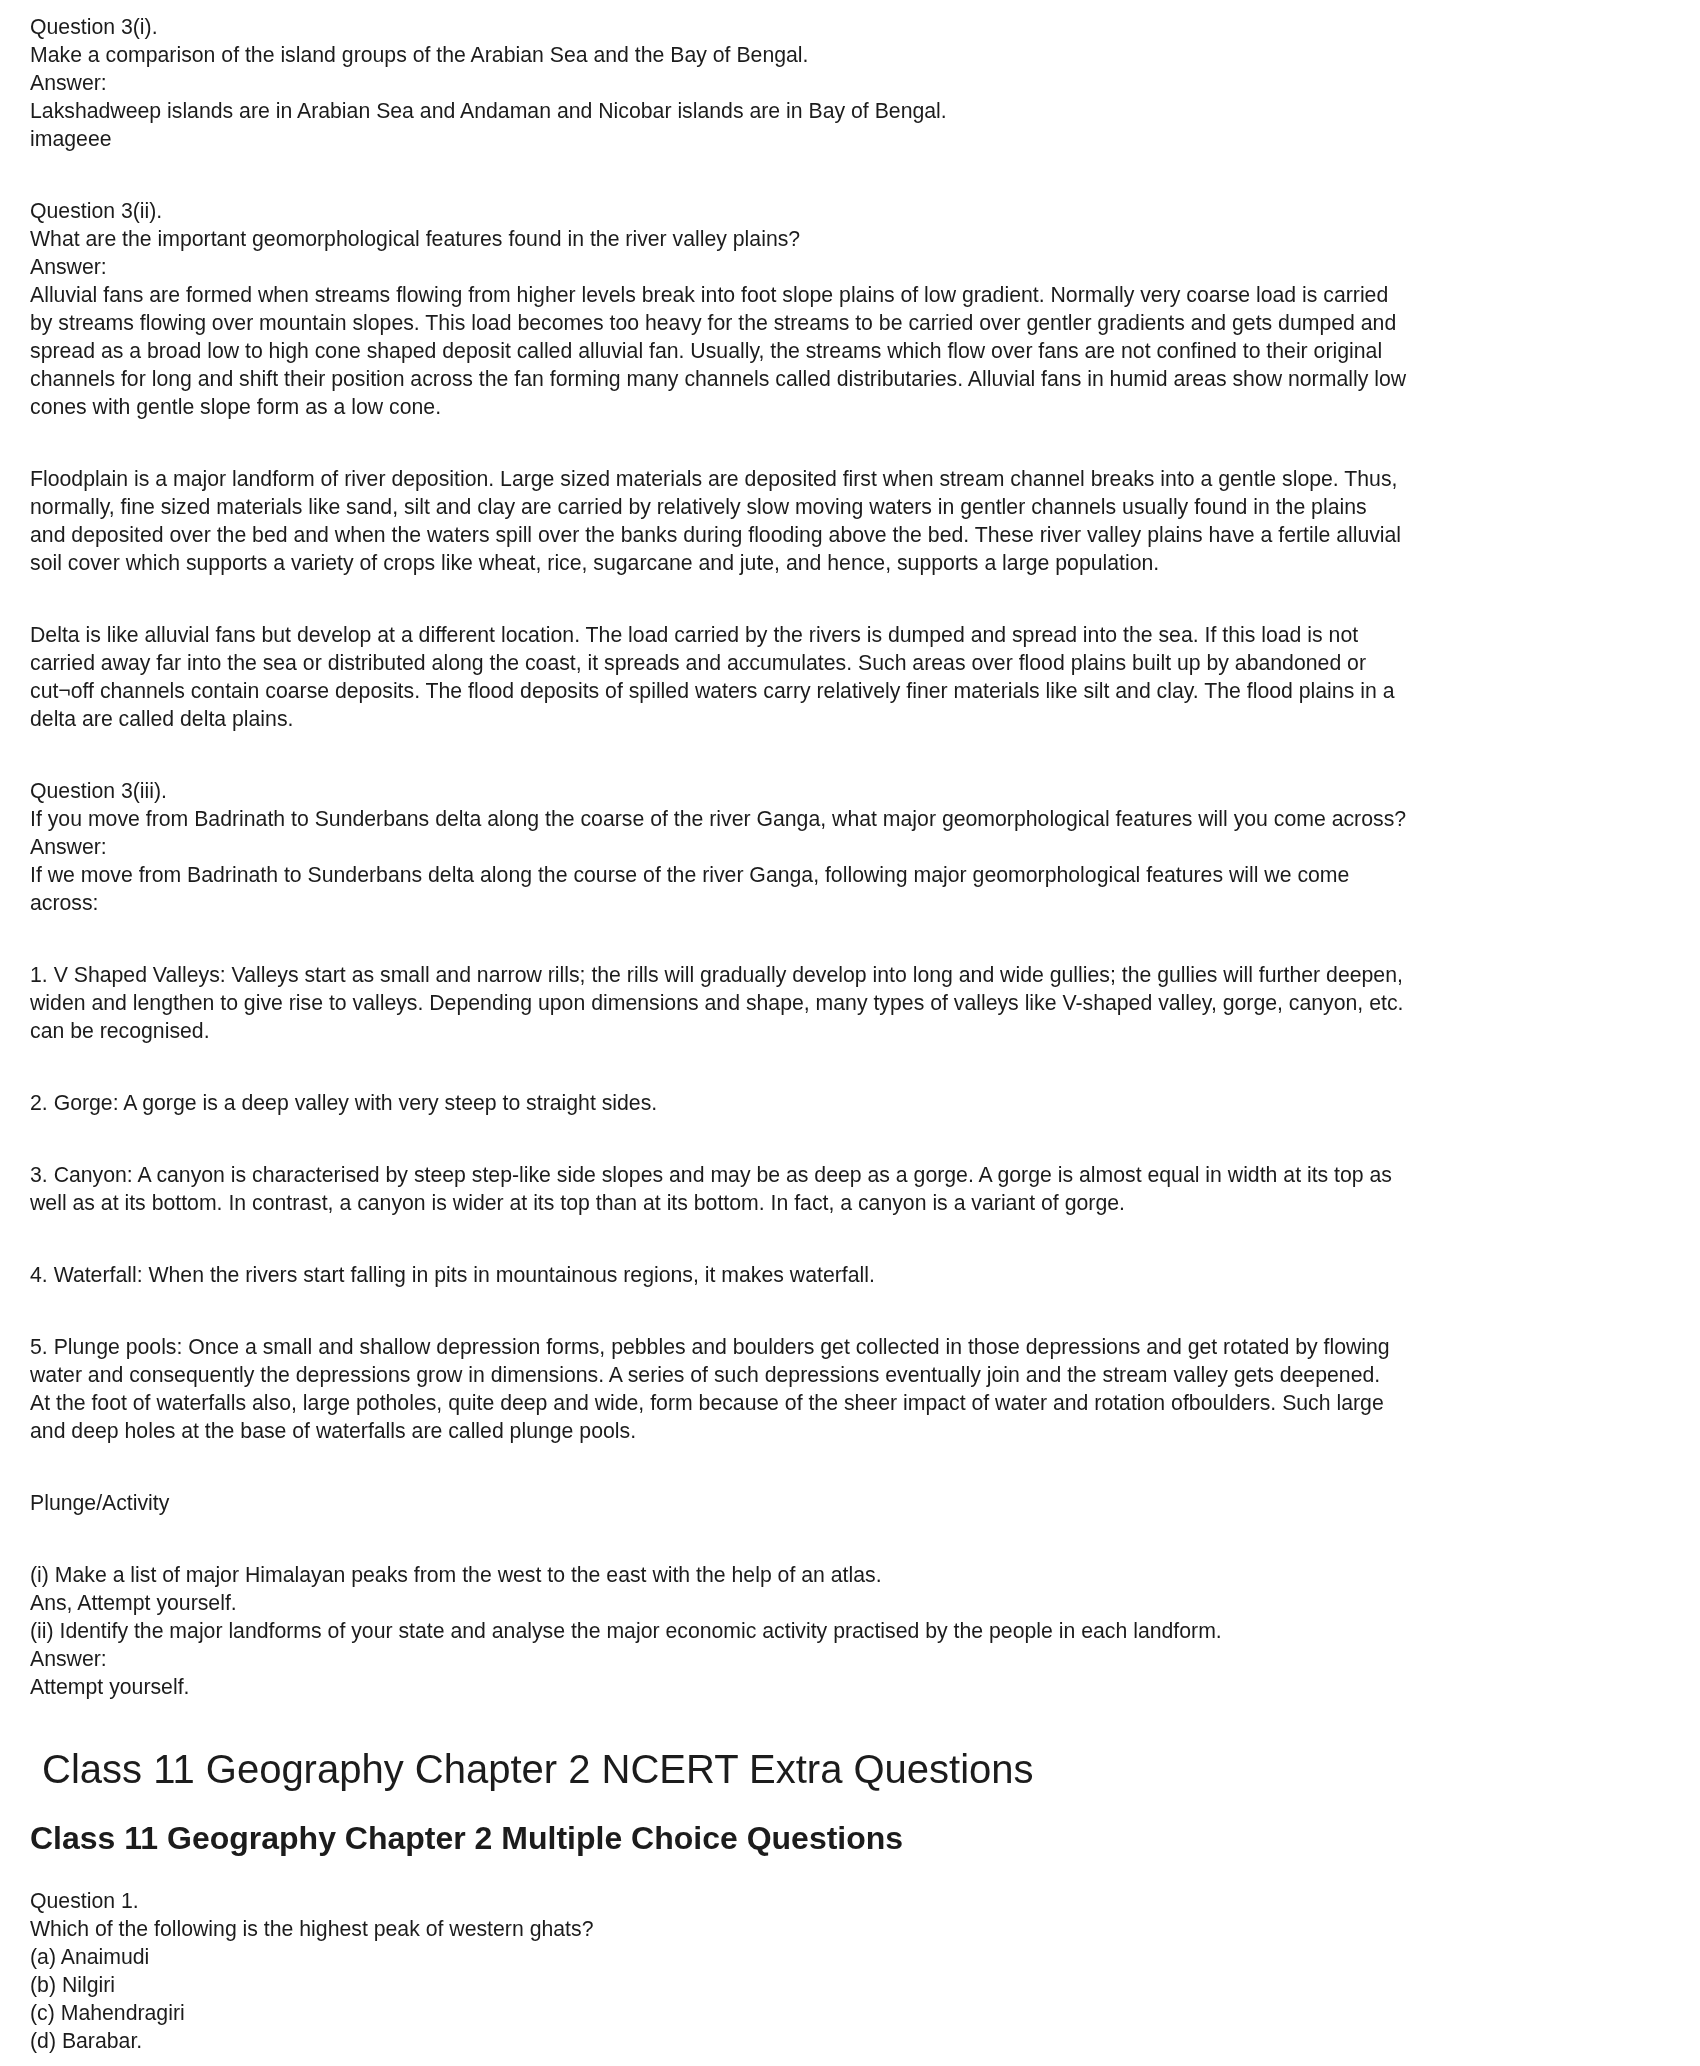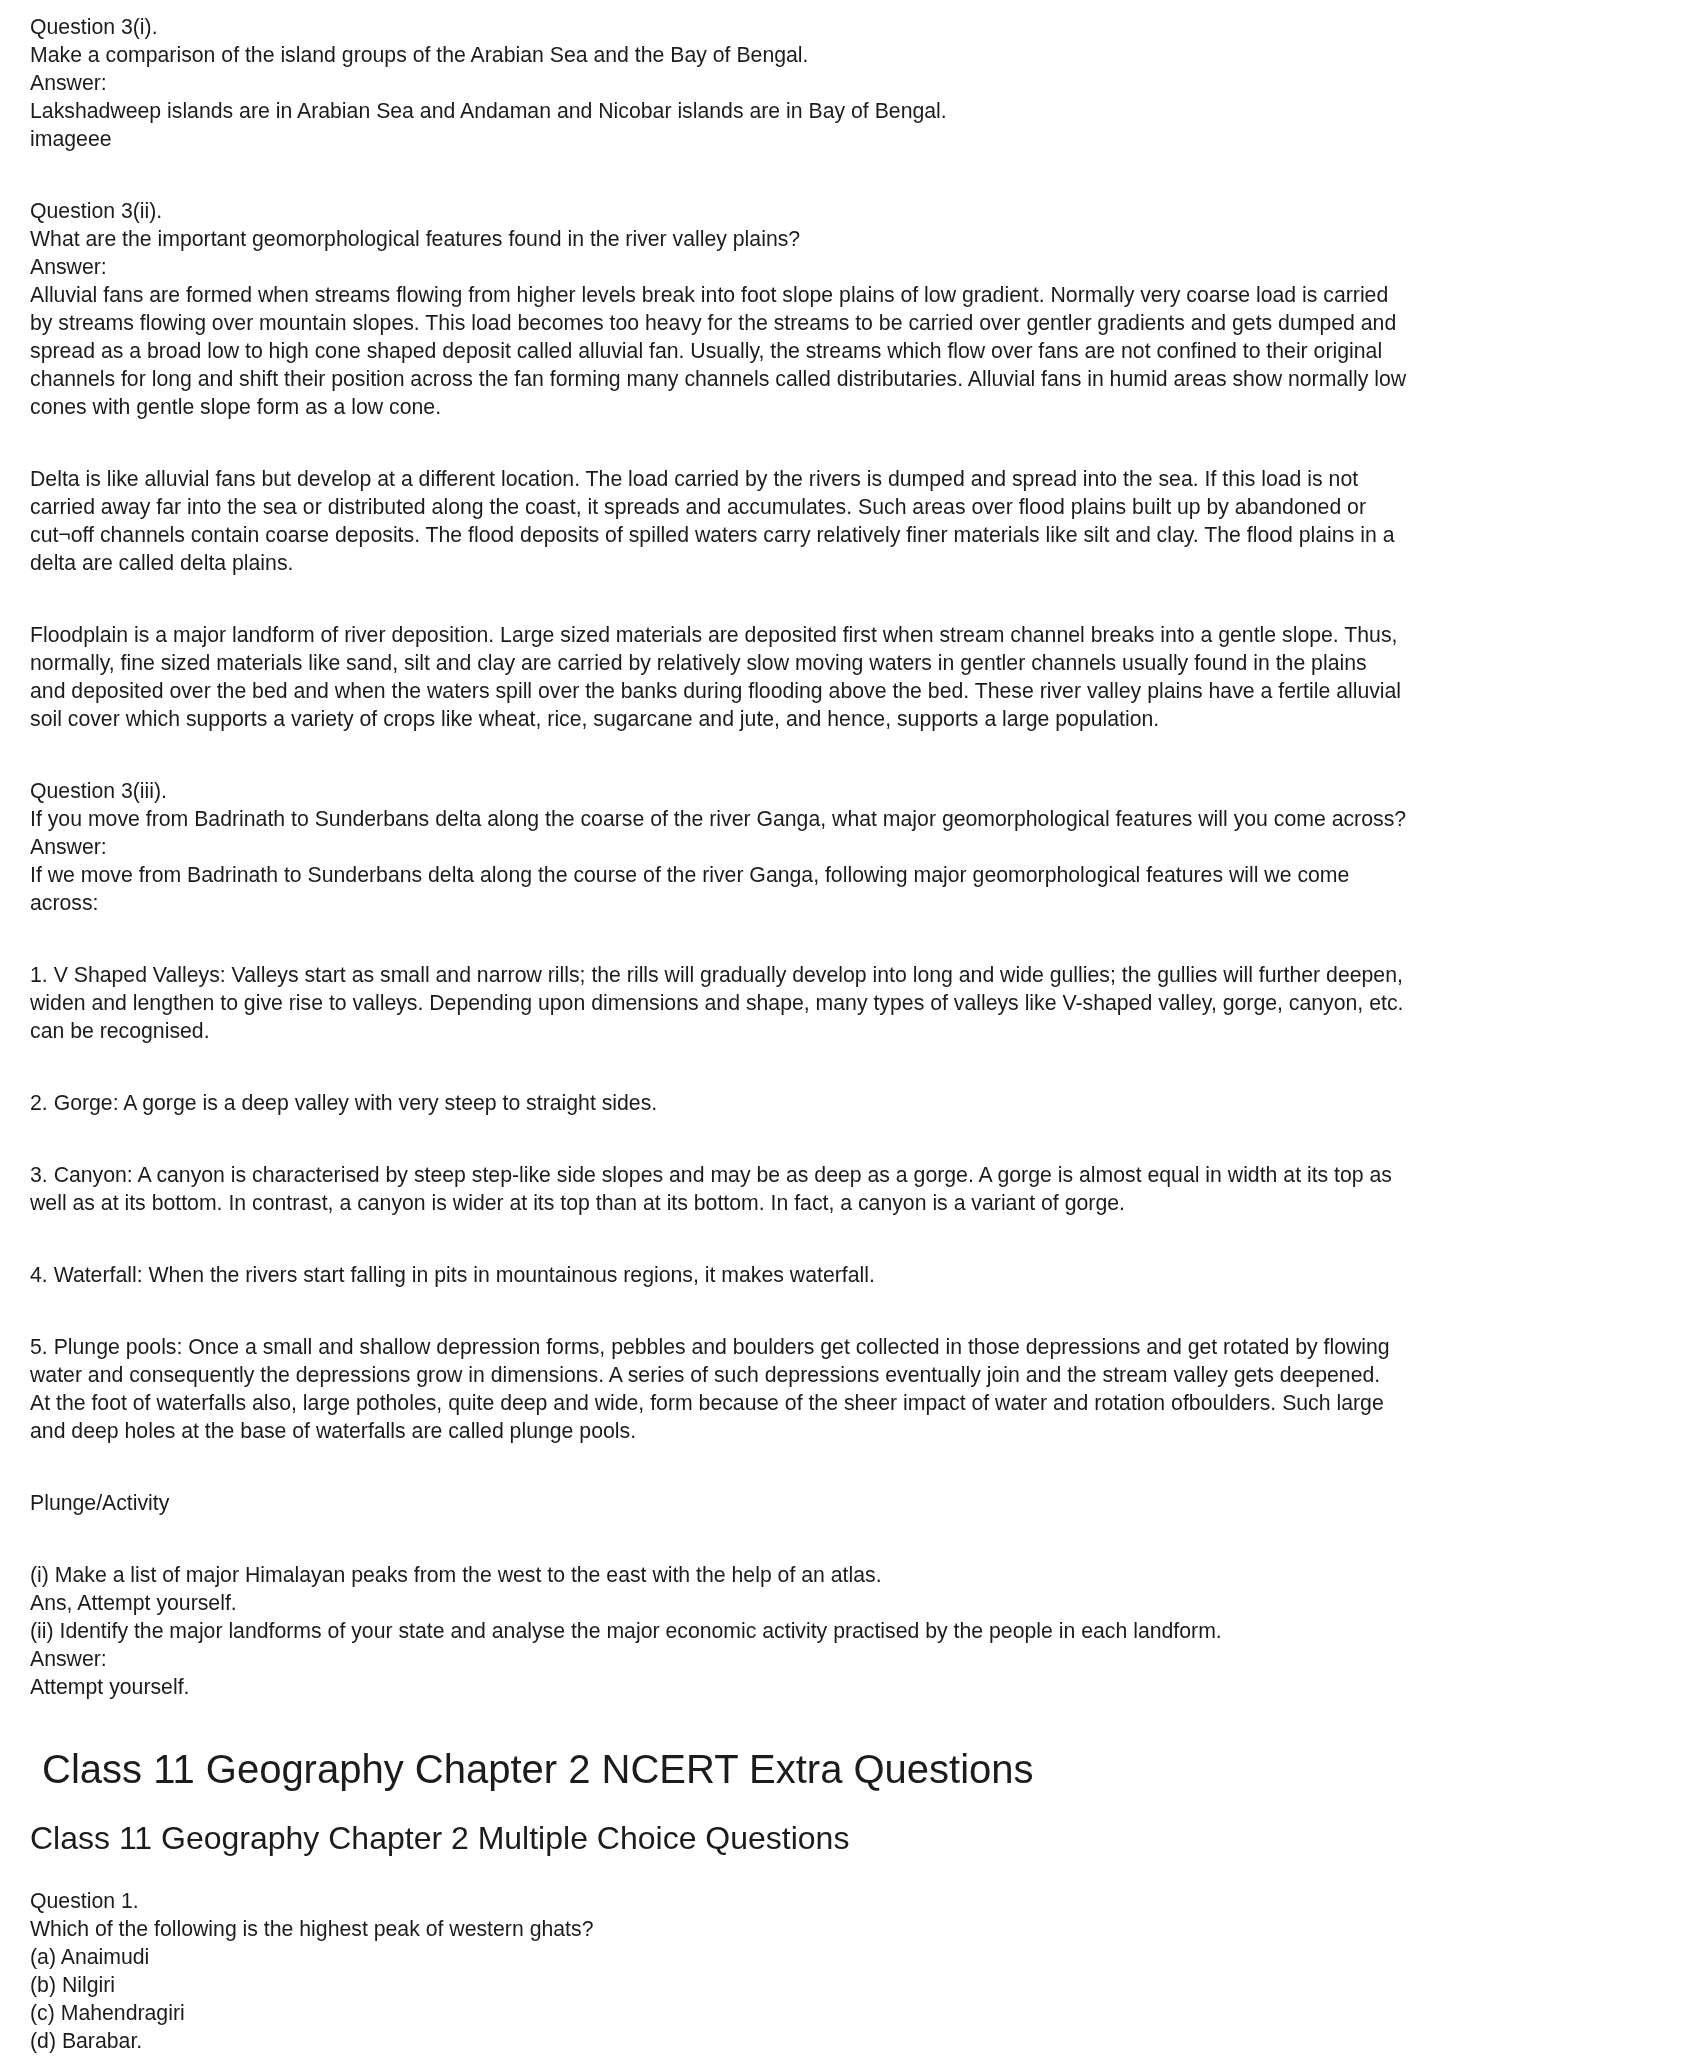--- a/index.html
+++ b/index.html
@@ -27,21 +27,21 @@
   .h2 {
     font-size: 40px;
     line-height: 48px;
     font-weight: 400;
     white-space: pre;
     margin: 0 0 26px 12px;
   }
   .h3 {
     font-size: 32px;
     line-height: 38px;
-    font-weight: 400;
+    font-weight: 700;
     white-space: pre;
     margin: 0 16px 30px 0;
   }
 </style>
 </head>
 <body>
 
 <div class="doc">
   <p class="para">Question 3(i).
 Make a comparison of the island groups of the Arabian Sea and the Bay of Bengal.
@@ -49,28 +49,28 @@
 Lakshadweep islands are in Arabian Sea and Andaman and Nicobar islands are in Bay of Bengal.
 imageee</p>
   <p class="para">Question 3(ii).
 What are the important geomorphological features found in the river valley plains?
 Answer:
 Alluvial fans are formed when streams flowing from higher levels break into foot slope plains of low gradient. Normally very coarse load is carried
 by streams flowing over mountain slopes. This load becomes too heavy for the streams to be carried over gentler gradients and gets dumped and
 spread as a broad low to high cone shaped deposit called alluvial fan. Usually, the streams which flow over fans are not confined to their original
 channels for long and shift their position across the fan forming many channels called distributaries. Alluvial fans in humid areas show normally low
 cones with gentle slope form as a low cone.</p>
+  <p class="para">Floodplain is a major landform of river deposition. Large sized materials are deposited first when stream channel breaks into a gentle slope. Thus,
+normally, fine sized materials like sand, silt and clay are carried by relatively slow moving waters in gentler channels usually found in the plains
+and deposited over the bed and when the waters spill over the banks during flooding above the bed. These river valley plains have a fertile alluvial
+soil cover which supports a variety of crops like wheat, rice, sugarcane and jute, and hence, supports a large population.</p>
   <p class="para">Delta is like alluvial fans but develop at a different location. The load carried by the rivers is dumped and spread into the sea. If this load is not
 carried away far into the sea or distributed along the coast, it spreads and accumulates. Such areas over flood plains built up by abandoned or
 cut¬off channels contain coarse deposits. The flood deposits of spilled waters carry relatively finer materials like silt and clay. The flood plains in a
 delta are called delta plains.</p>
-  <p class="para">Floodplain is a major landform of river deposition. Large sized materials are deposited first when stream channel breaks into a gentle slope. Thus,
-normally, fine sized materials like sand, silt and clay are carried by relatively slow moving waters in gentler channels usually found in the plains
-and deposited over the bed and when the waters spill over the banks during flooding above the bed. These river valley plains have a fertile alluvial
-soil cover which supports a variety of crops like wheat, rice, sugarcane and jute, and hence, supports a large population.</p>
   <p class="para">Question 3(iii).
 If you move from Badrinath to Sunderbans delta along the coarse of the river Ganga, what major geomorphological features will you come across?
 Answer:
 If we move from Badrinath to Sunderbans delta along the course of the river Ganga, following major geomorphological features will we come
 across:</p>
   <p class="para">1. V Shaped Valleys: Valleys start as small and narrow rills; the rills will gradually develop into long and wide gullies; the gullies will further deepen,
 widen and lengthen to give rise to valleys. Depending upon dimensions and shape, many types of valleys like V-shaped valley, gorge, canyon, etc.
 can be recognised.</p>
   <p class="para">2. Gorge: A gorge is a deep valley with very steep to straight sides.</p>
   <p class="para">3. Canyon: A canyon is characterised by steep step-like side slopes and may be as deep as a gorge. A gorge is almost equal in width at its top as

